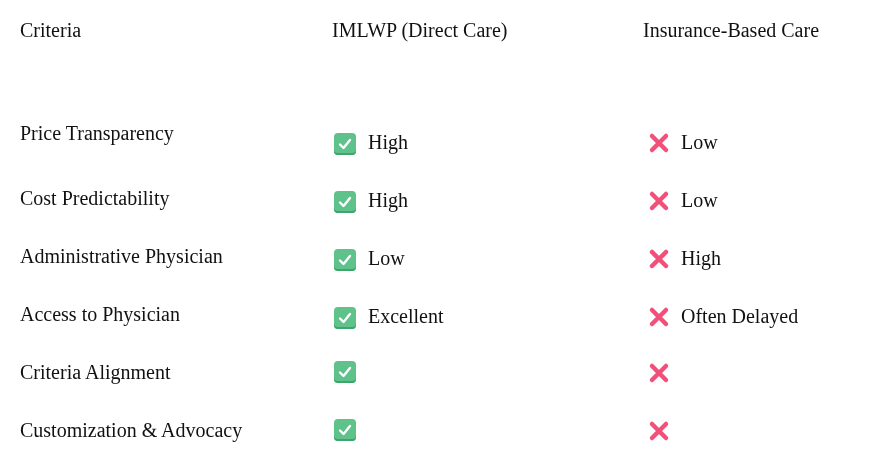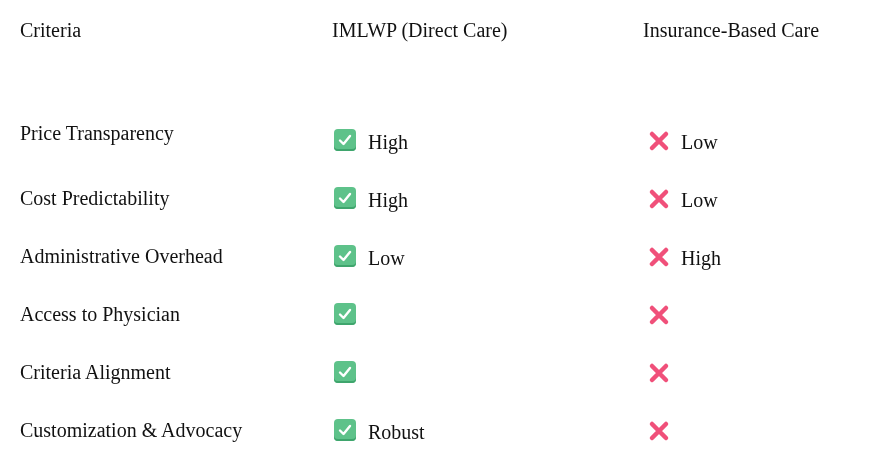--- a/index.html
+++ b/index.html
@@ -6,21 +6,21 @@
   body {
     width: 883px; height: 458px; overflow: hidden; position: relative;
     font-family: "Liberation Serif", "DejaVu Serif", serif;
     color: #111111;
   }
   .cell { position: absolute; font-size: 20px; line-height: 26px; white-space: nowrap; }
   .hdr { top: 17px; }
   .c1 { left: 20px; }
   .c2 { left: 332px; }
   .c3 { left: 643px; }
-  .val { display: flex; align-items: flex-start; }
+  .val { display: flex; align-items: flex-end; }
   .ic-check {
     width: 22px; height: 22px; border-radius: 4px;
     background: #5ec28a; display: inline-flex; align-items: center; justify-content: center;
     margin-right: 12px; margin-left: 2px; box-shadow: inset 0 -2px 0 #3fa56d;
   }
   .ic-x {
     width: 24px; height: 24px; display: inline-flex; align-items: center; justify-content: center;
     margin-right: 10px; margin-left: 4px;
   }
 </style>
@@ -65,21 +65,21 @@
       <div class="cell c3 val" style="top:187px">
         <span class="ic-x">
             <svg width="22" height="22" viewBox="0 0 22 22">
               <path d="M4 4 L18 18 M18 4 L4 18" stroke="#f0507a" stroke-width="4.5" stroke-linecap="round"></path>
             </svg>
           </span>
         <span>Low</span>
       </div>
     </div>
       <div>
-      <div class="cell c1" style="top:243px">Administrative Overhead</div>
+      <div class="cell c1" style="top:243px">Administrative Physician</div>
       <div class="cell c2 val" style="top:245px">
         <span class="ic-check">
             <svg width="14" height="12" viewBox="0 0 14 12">
               <path d="M2 6.5 L5.5 10 L12 2" fill="none" stroke="#ffffff" stroke-width="2.4" stroke-linecap="round" stroke-linejoin="round"></path>
             </svg>
           </span>
         <span>Low</span>
       </div>
       <div class="cell c3 val" style="top:245px">
         <span class="ic-x">
@@ -91,27 +91,29 @@
       </div>
     </div>
       <div>
       <div class="cell c1" style="top:301px">Access to Physician</div>
       <div class="cell c2 val" style="top:303px">
         <span class="ic-check">
             <svg width="14" height="12" viewBox="0 0 14 12">
               <path d="M2 6.5 L5.5 10 L12 2" fill="none" stroke="#ffffff" stroke-width="2.4" stroke-linecap="round" stroke-linejoin="round"></path>
             </svg>
           </span>
+        <span>Excellent</span>
       </div>
       <div class="cell c3 val" style="top:303px">
         <span class="ic-x">
             <svg width="22" height="22" viewBox="0 0 22 22">
               <path d="M4 4 L18 18 M18 4 L4 18" stroke="#f0507a" stroke-width="4.5" stroke-linecap="round"></path>
             </svg>
           </span>
+        <span>Often Delayed</span>
       </div>
     </div>
       <div>
       <div class="cell c1" style="top:359px">Criteria Alignment</div>
       <div class="cell c2 val" style="top:361px">
         <span class="ic-check">
             <svg width="14" height="12" viewBox="0 0 14 12">
               <path d="M2 6.5 L5.5 10 L12 2" fill="none" stroke="#ffffff" stroke-width="2.4" stroke-linecap="round" stroke-linejoin="round"></path>
             </svg>
           </span>
@@ -125,21 +127,20 @@
       </div>
     </div>
       <div>
       <div class="cell c1" style="top:417px">Customization &amp; Advocacy</div>
       <div class="cell c2 val" style="top:419px">
         <span class="ic-check">
             <svg width="14" height="12" viewBox="0 0 14 12">
               <path d="M2 6.5 L5.5 10 L12 2" fill="none" stroke="#ffffff" stroke-width="2.4" stroke-linecap="round" stroke-linejoin="round"></path>
             </svg>
           </span>
-        <span>Robust</span>
       </div>
       <div class="cell c3 val" style="top:419px">
         <span class="ic-x">
             <svg width="22" height="22" viewBox="0 0 22 22">
               <path d="M4 4 L18 18 M18 4 L4 18" stroke="#f0507a" stroke-width="4.5" stroke-linecap="round"></path>
             </svg>
           </span>
       </div>
     </div>
     </div>

